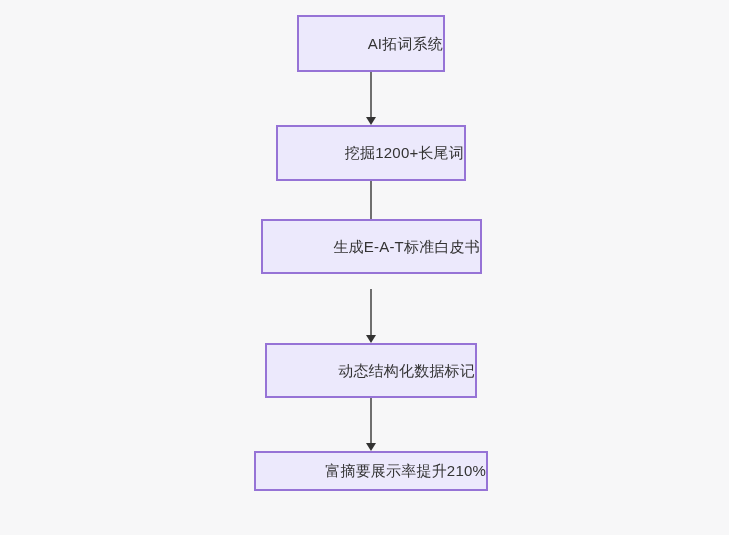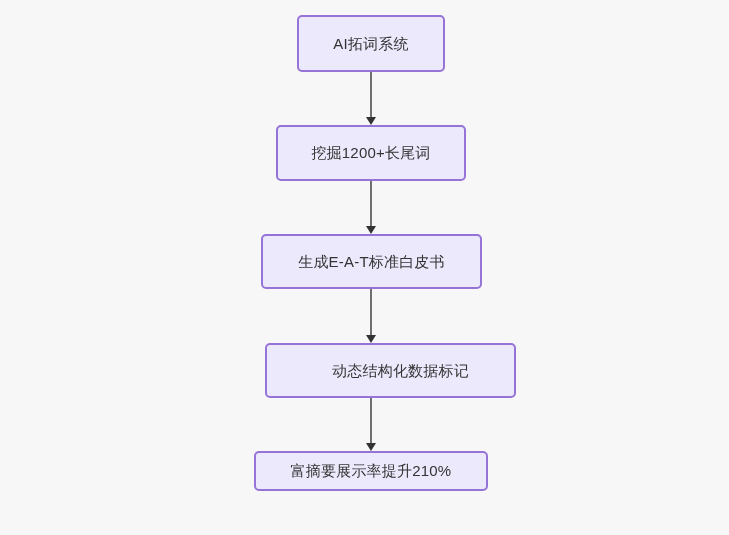--- a/index.html
+++ b/index.html
@@ -16,24 +16,24 @@
   #flowchart {
     position: relative;
     width: 729px;
     height: 535px;
   }
   .node {
     position: absolute;
     box-sizing: border-box;
     background: #ece9fc;
     border: 2px solid #9673d6;
-    border-radius: 5px;
+    border-radius: 0;
     display: flex;
     align-items: center;
-    justify-content: center;
+    justify-content: flex-end;
     color: #333333;
     font-size: 15px;
     line-height: 1.2;
     letter-spacing: 0.2px;
     white-space: nowrap;
   }
   .node-label {
     display: block;
   }
   .edge {
@@ -62,28 +62,28 @@
   <div class="edge" style="left:370px; top:72px; height:45px;"></div>
   <div class="arrowhead" style="left:366px; top:117px;"></div>
 
   <div class="node" style="left:276px; top:125px; width:190px; height:56px;">
     <span class="node-label">挖掘1200+长尾词</span>
   </div>
 
   <div class="edge" style="left:370px; top:181px; height:45px;"></div>
   <div class="arrowhead" style="left:366px; top:226px;"></div>
 
-  <div class="node" style="left:261px; top:234px; width:221px; height:55px;">
+  <div class="node" style="left:261px; top:219px; width:221px; height:55px;">
     <span class="node-label">生成E-A-T标准白皮书</span>
   </div>
 
   <div class="edge" style="left:370px; top:289px; height:46px;"></div>
   <div class="arrowhead" style="left:366px; top:335px;"></div>
 
-  <div class="node" style="left:265px; top:343px; width:251px; height:55px;padding-left:20px;">
+  <div class="node" style="left:265px; top:343px; width:212px; height:55px;padding-left:20px;">
     <span class="node-label">动态结构化数据标记</span>
   </div>
 
   <div class="edge" style="left:370px; top:398px; height:45px;"></div>
   <div class="arrowhead" style="left:366px; top:443px;"></div>
 
   <div class="node" style="left:254px; top:451px; width:234px; height:40px;">
     <span class="node-label">富摘要展示率提升210%</span>
   </div>
 

